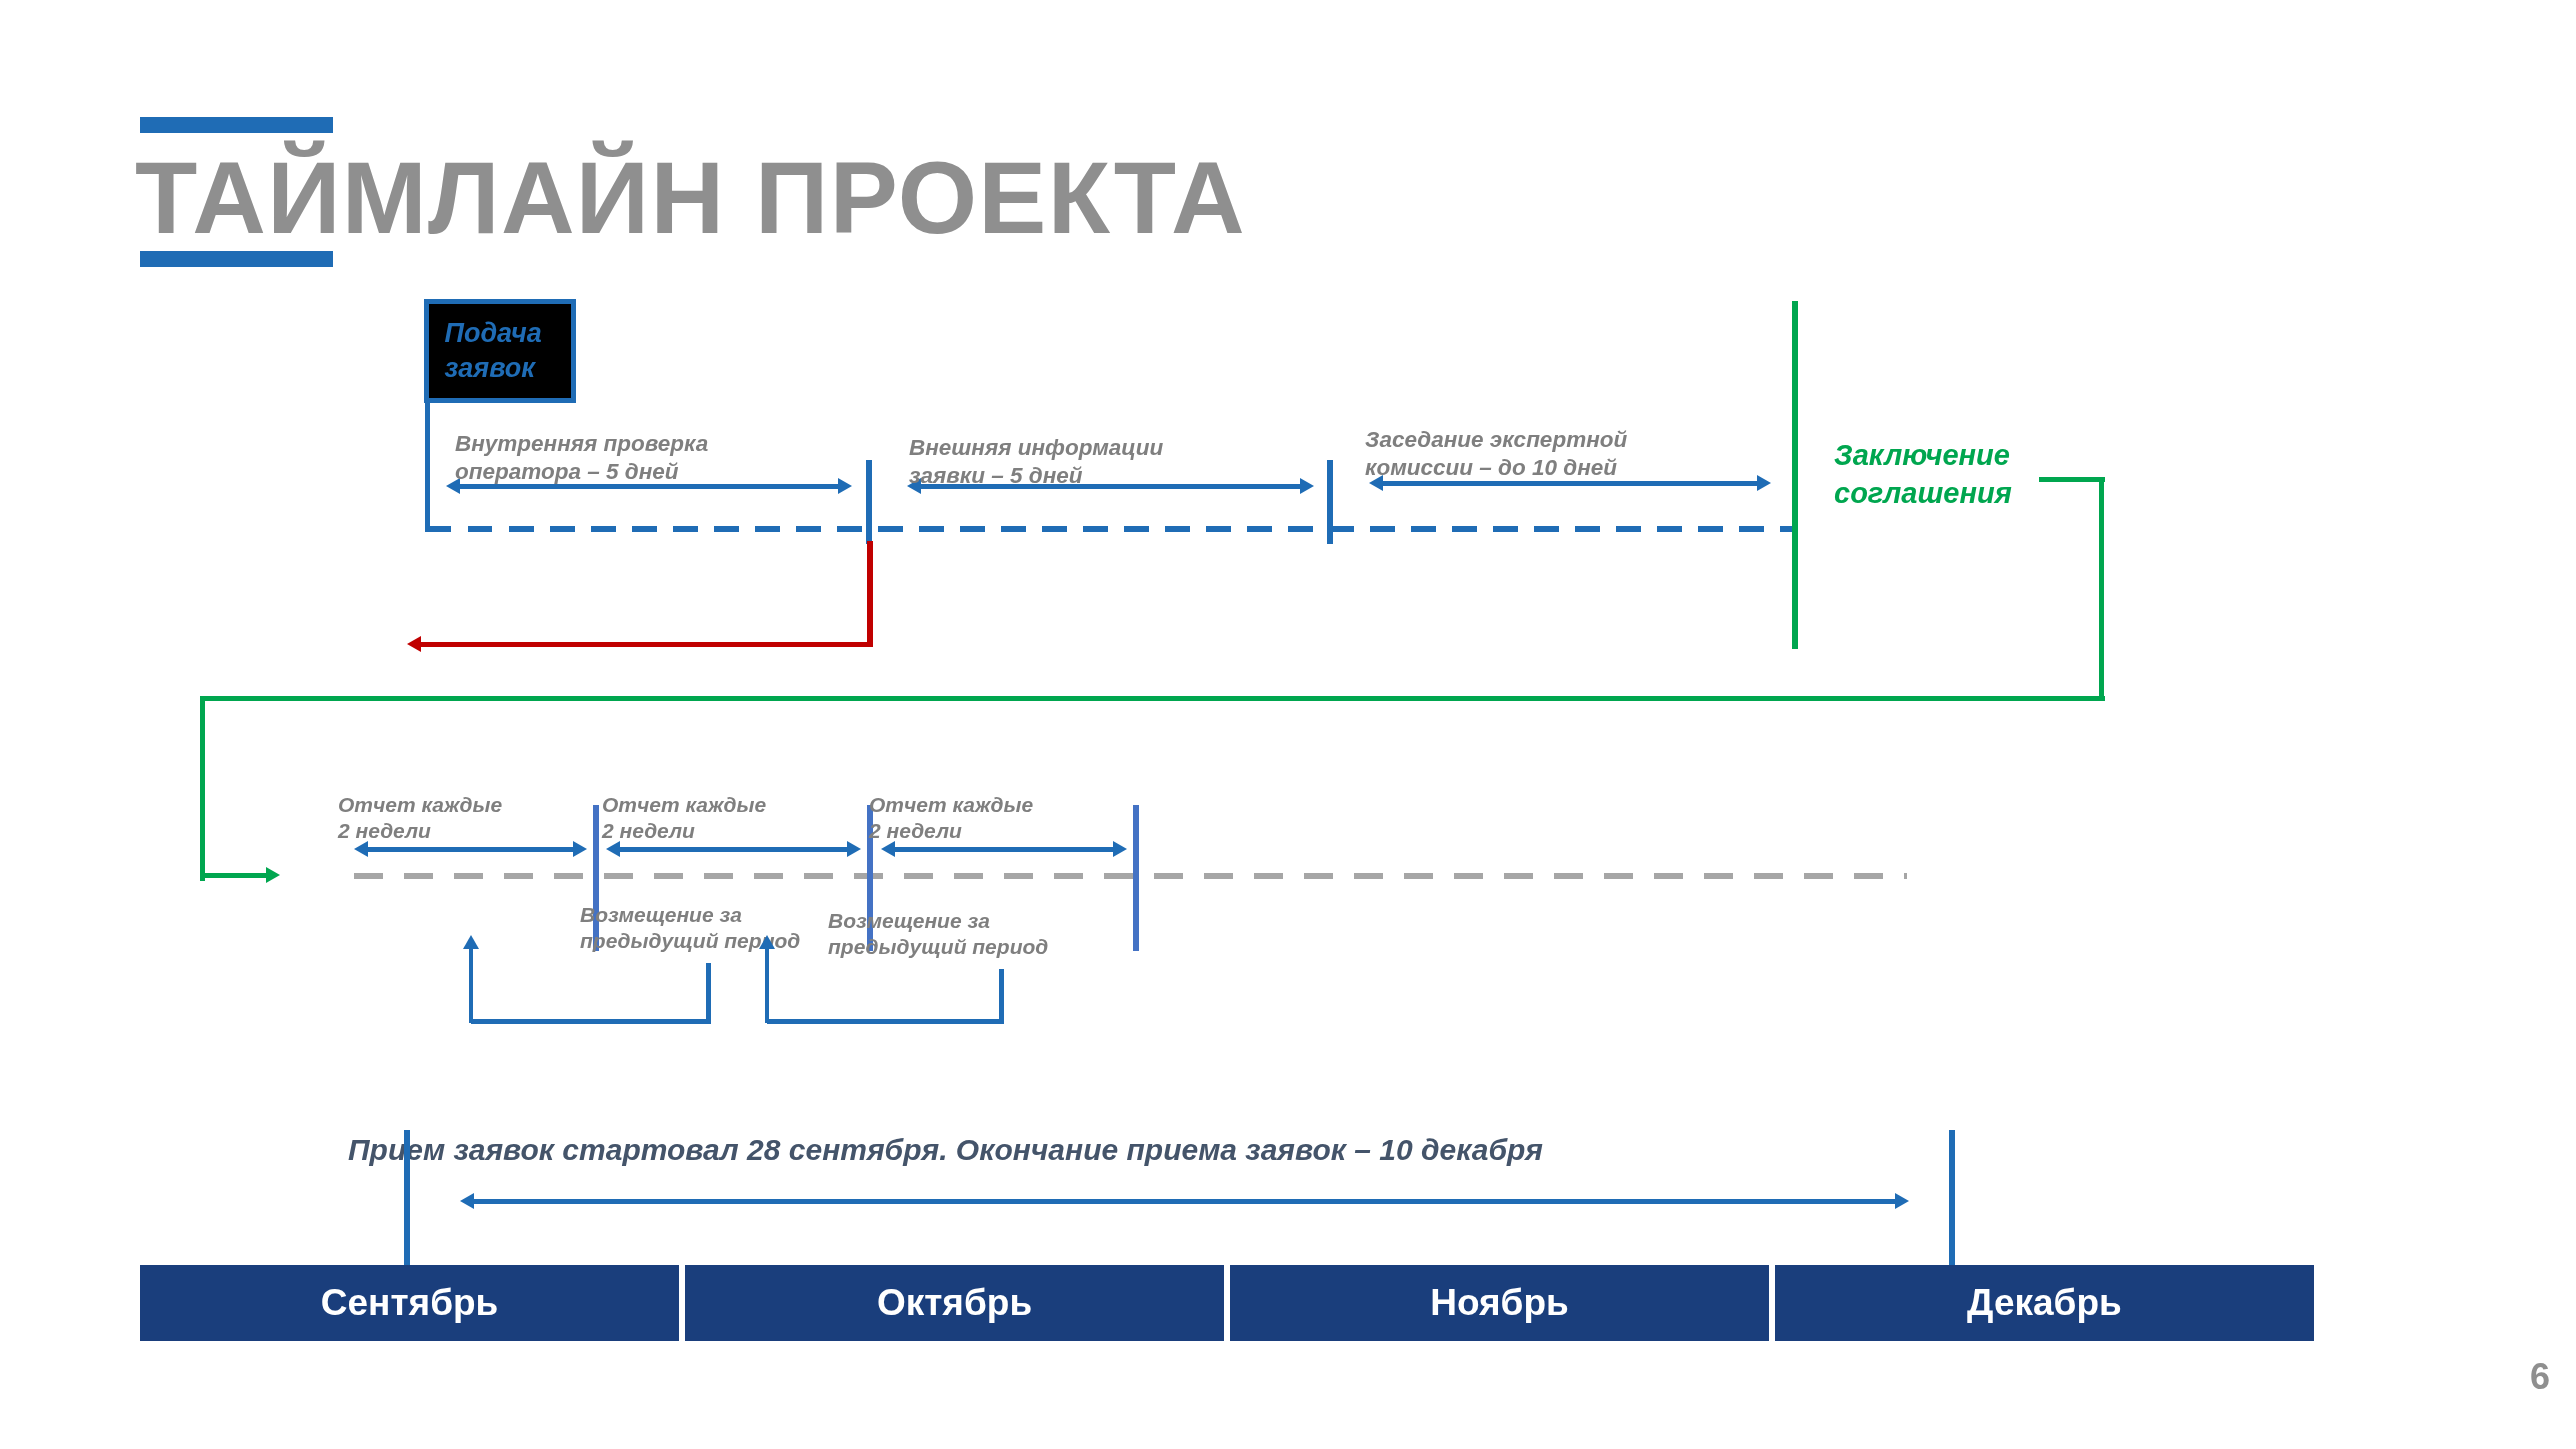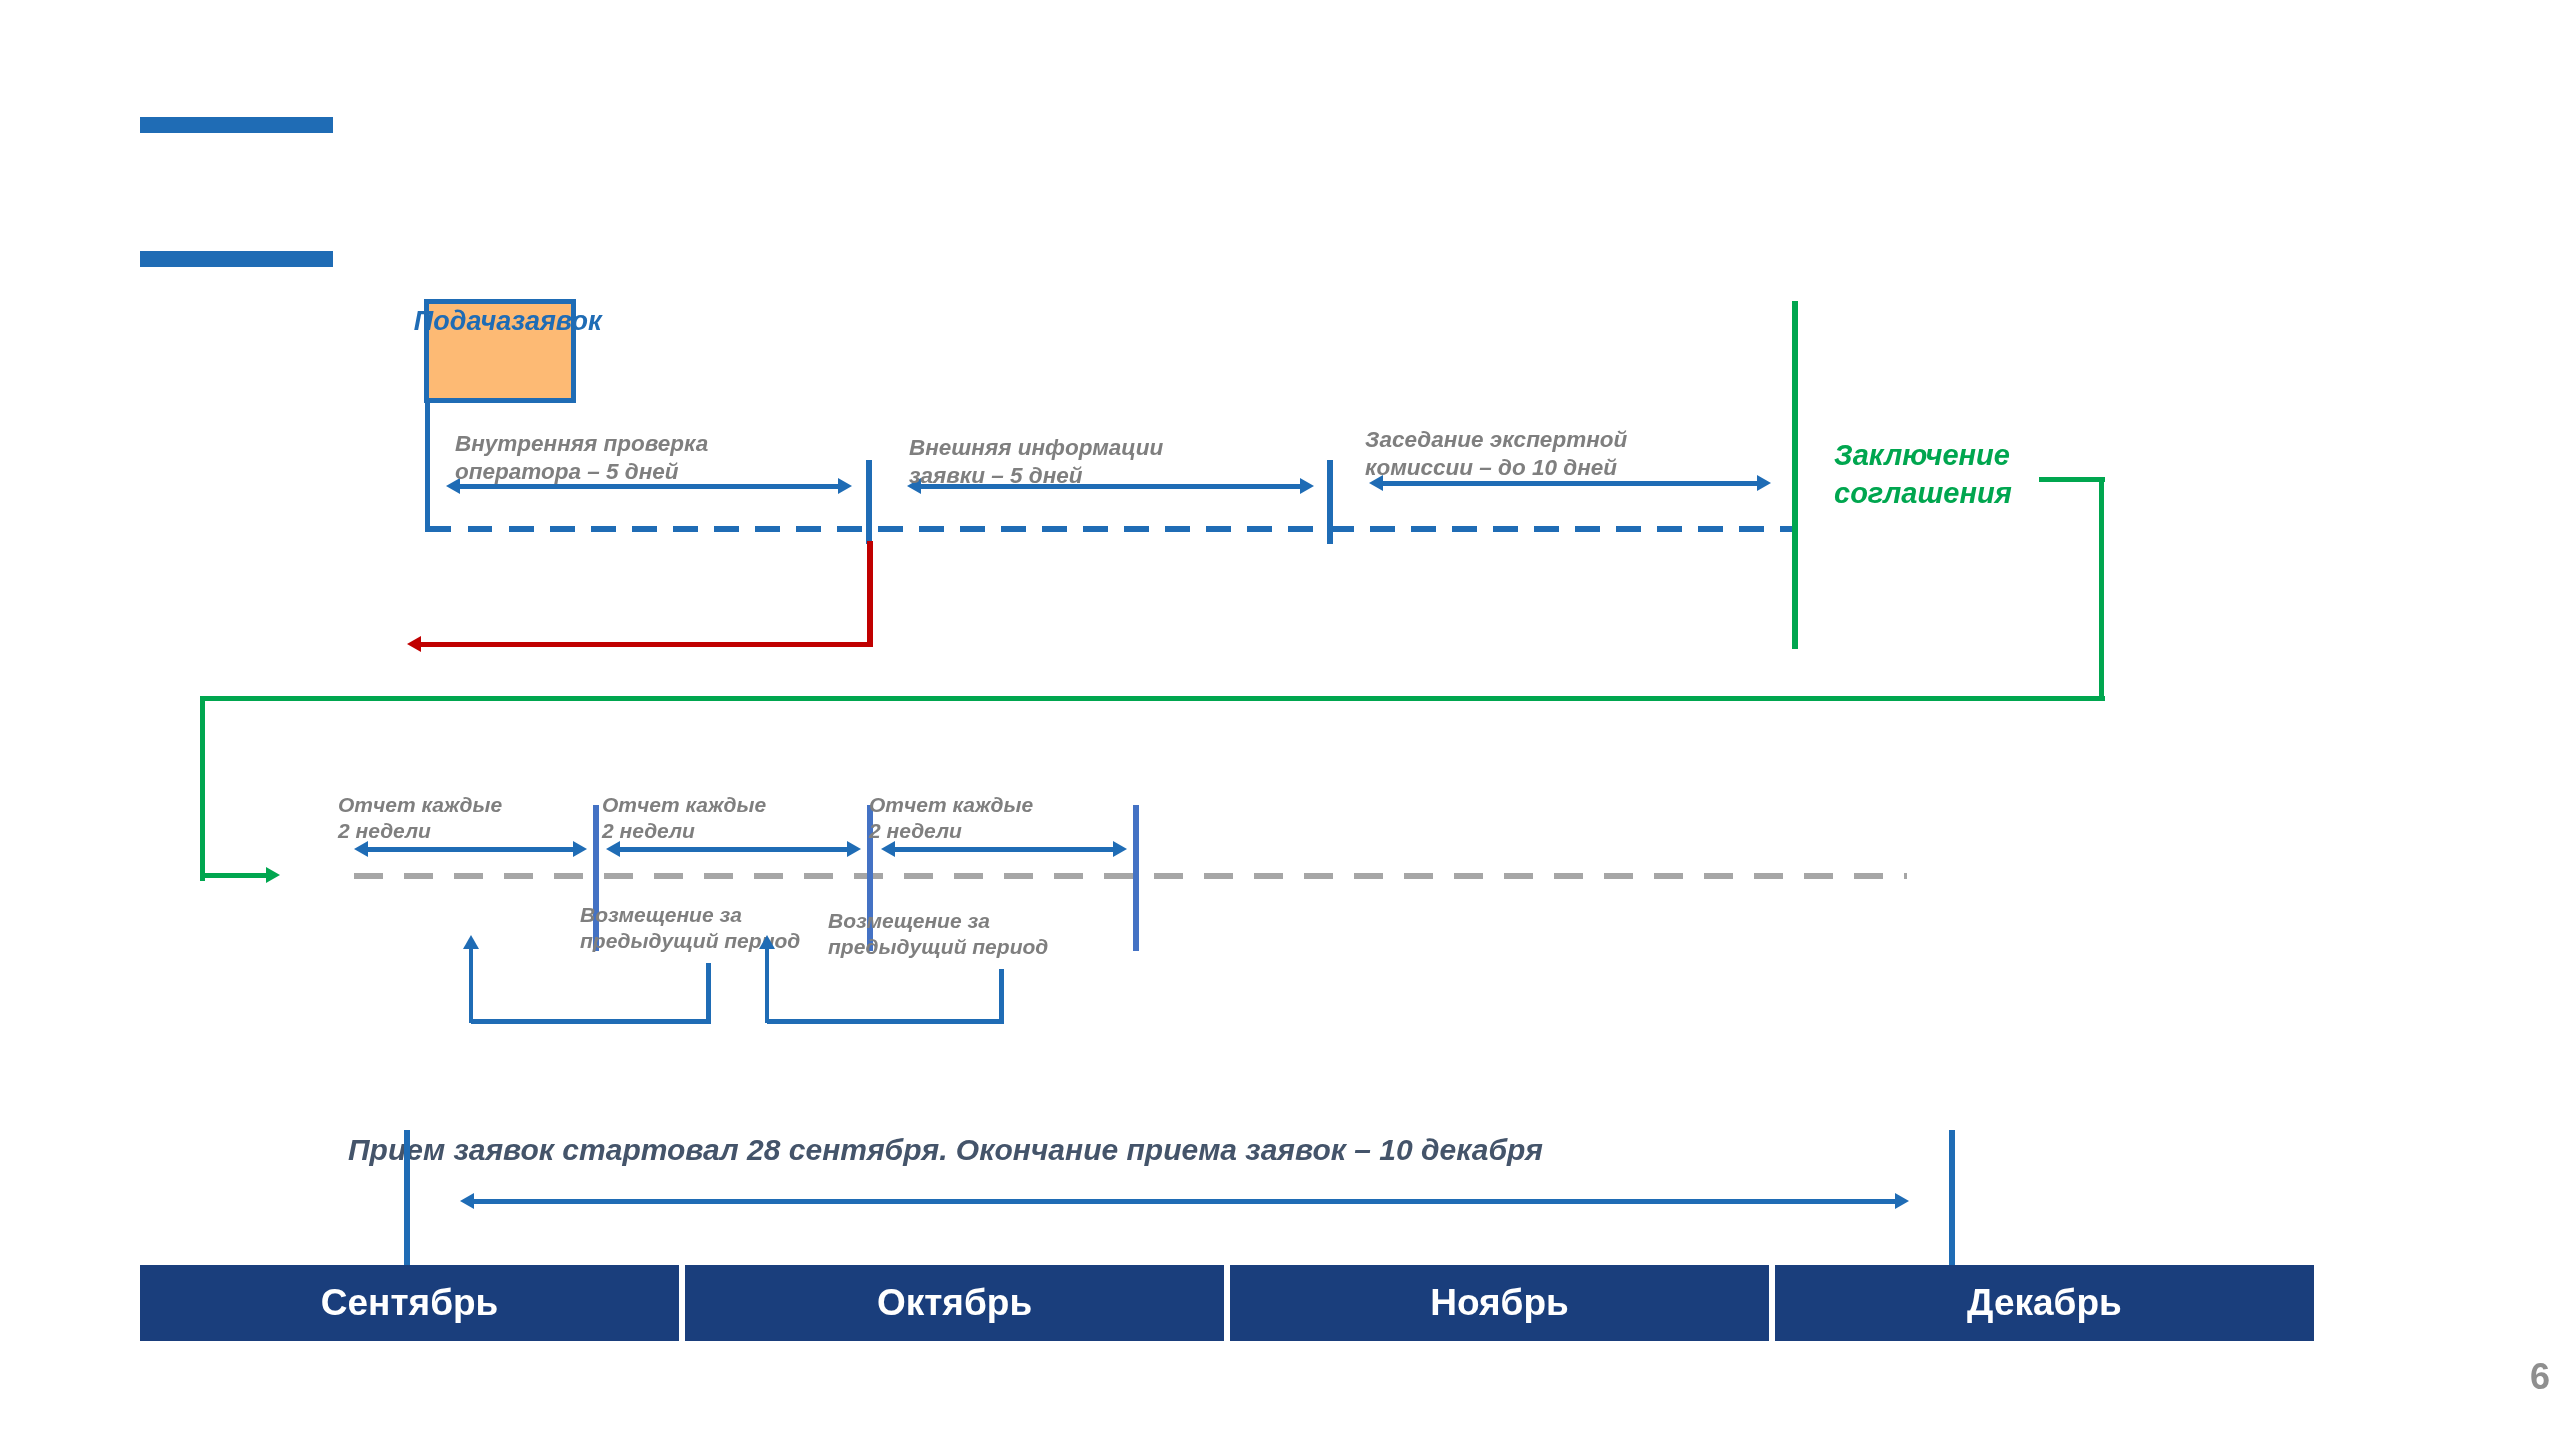--- a/index.html
+++ b/index.html
@@ -24,21 +24,21 @@
   .c-red{background:var(--red);}
   .dash-blue{position:absolute;background:repeating-linear-gradient(90deg,var(--blue) 0 24.5px,transparent 24.5px 41px);}
   .dash-gray{position:absolute;background:repeating-linear-gradient(90deg,var(--dash-gray) 0 29px,transparent 29px 50px);}
   .title{position:absolute;font-size:102px;font-weight:bold;color:var(--title-gray);line-height:1;letter-spacing:1.3px;}
   .lbl{position:absolute;font-weight:bold;font-style:italic;color:var(--label-gray);
        font-size:22.5px;line-height:1.25;}
   .lbl .ln{display:block;}
   .lbl.small{font-size:21px;}
   .lbl.green-text{color:var(--green);text-align:left;font-size:29px;line-height:1.3;}
   .app-box{position:absolute;left:424px;top:299px;width:152px;height:104px;border:5.2px solid var(--blue);
-           background:#fdba74;display:flex;justify-content:center;padding-left:15.5px;
+           background:#000000;display:flex;flex-direction:column;justify-content:center;padding-left:15.5px;
            color:var(--blue);font-weight:bold;font-style:italic;font-size:27px;line-height:1.3;}
   .app-box .ln{display:block;}
   .darrow{position:absolute;display:flex;align-items:center;height:16.7px;}
   .darrow .shaft{flex:1;height:4.5px;background:var(--blue);}
   .head{width:0;height:0;display:block;}
   .head.left{border-top:8.4px solid transparent;border-bottom:8.4px solid transparent;border-right:14px solid var(--blue);}
   .head.right{border-top:8.4px solid transparent;border-bottom:8.4px solid transparent;border-left:14px solid var(--blue);}
   .darrow.red .shaft{background:var(--red);}
   .darrow.red .head.left{border-right-color:var(--red);}
   .darrow.green .shaft{background:var(--green);}
@@ -53,20 +53,21 @@
          display:flex;align-items:center;justify-content:center;}
   .page-num{position:absolute;left:2473px;top:1356px;width:77px;text-align:right;
             color:var(--title-gray);font-weight:bold;font-size:36px;}
 </style>
 </head>
 <body>
 
 <div class="slide">
 
   <div class="hl c-blue" style="left:140px;top:117px;width:193px;height:15.5px;"></div>
+  <h1 class="title" style="left:135px;top:147px;">ТАЙМЛАЙН ПРОЕКТА</h1>
   <div class="hl c-blue" style="left:140px;top:251px;width:193px;height:15.5px;"></div>
 
   <div class="app-box">
     <span class="ln">Подача</span>
     <span class="ln">заявок</span>
   </div>
   <div class="vl c-blue" style="left:425px;top:402px;width:5.2px;height:130px;"></div>
 
   <div class="dash-blue" style="left:427px;top:526px;width:1365px;height:6.4px;"></div>
   <div class="vl c-blue" style="left:866px;top:460px;width:5.8px;height:84px;"></div>

